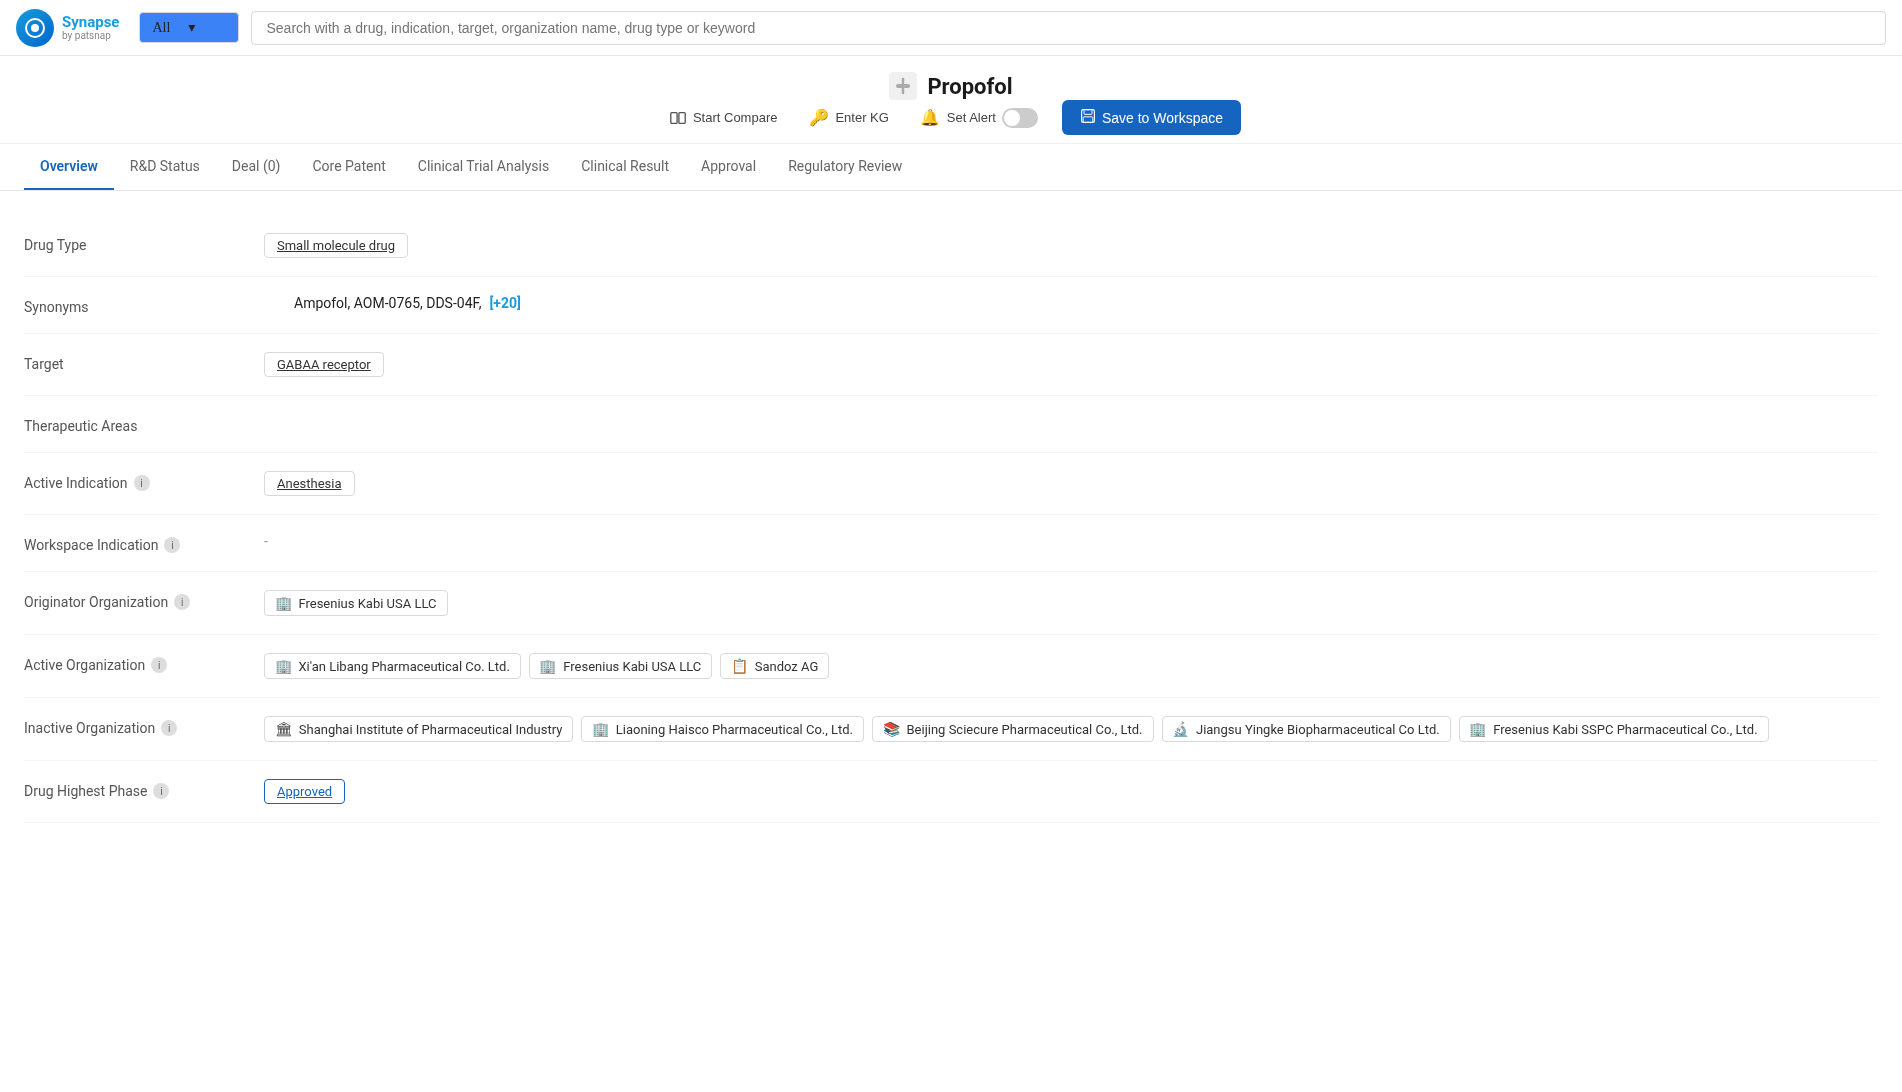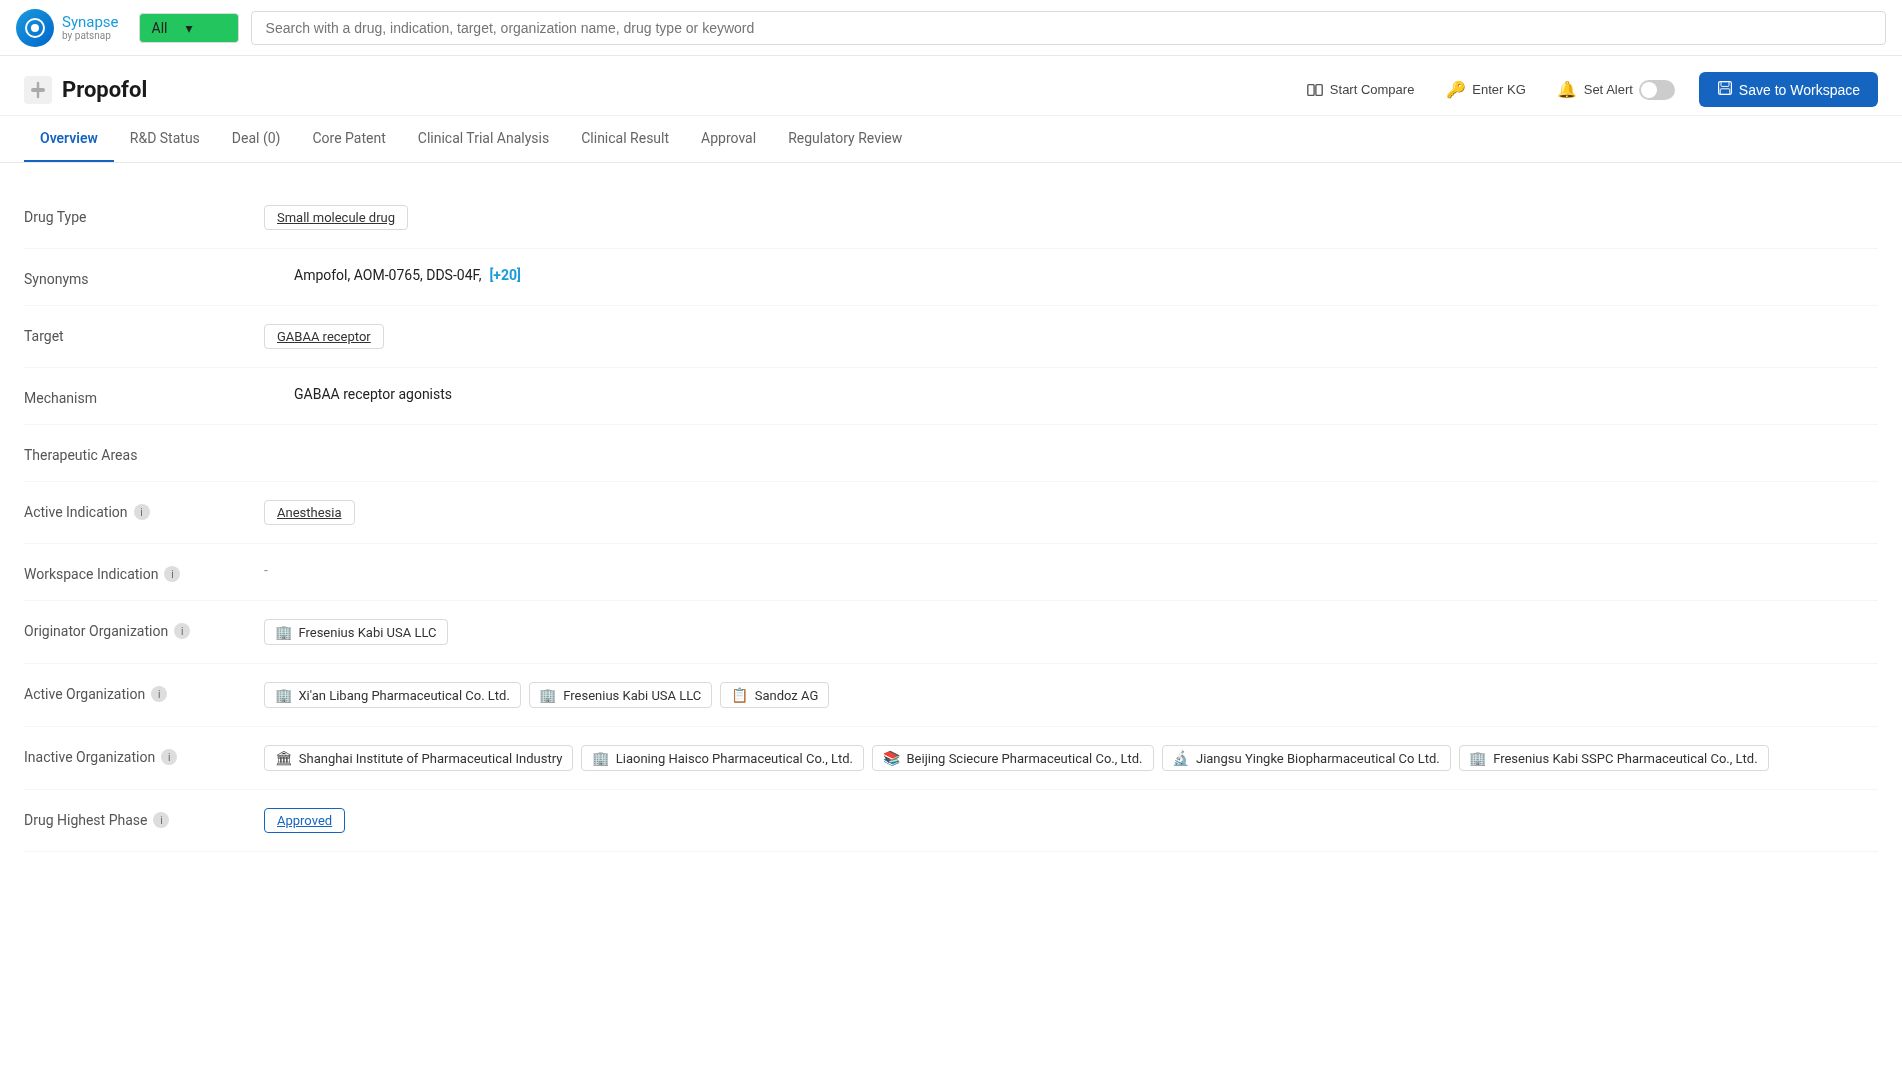--- a/index.html
+++ b/index.html
@@ -12,36 +12,36 @@
       background: #fff;
     }
     .logo-area { display: flex; align-items: center; gap: 8px; margin-right: 8px; }
     .logo-circle {
       width: 38px; height: 38px; border-radius: 50%;
       background: linear-gradient(135deg, #1a9bdc, #0066cc);
       display: flex; align-items: center; justify-content: center;
       color: #fff; font-size: 18px; font-weight: bold;
     }
     .logo-text { display: flex; flex-direction: column; line-height: 1.1; }
-    .logo-title { font-weight: 400; font-size: 15px; color: #1a9bdc; }
+    .logo-title { font-weight: 700; font-size: 15px; color: #1a9bdc; }
     .logo-sub { font-size: 10px; color: #888; }
     .search-category {
       display: flex; align-items: center; gap: 18px;
       border: 1px solid #d9d9d9; border-radius: 4px; padding: 6px 12px;
-      background: #22c55e; cursor: pointer; min-width: 100px;
+      background: #3b82f6; cursor: pointer; min-width: 100px; font-family: Liberation Serif, serif;
     }
     .search-bar {
       flex: 1; border: 1px solid #d9d9d9; border-radius: 4px;
       padding: 8px 14px; font-size: 14px; color: #aaa; outline: none;
     }
 
     
     .drug-header {
       display: flex; align-items: center; justify-content: space-between;
-      padding: 16px 24px 8px; border-bottom: 1px solid #f0f0f0;
+      padding: 16px 24px 8px; border-bottom: 1px solid #f0f0f0; flex-direction: column;
     }
     .drug-title-area { display: flex; align-items: center; gap: 10px; }
     .drug-icon {
       width: 28px; height: 28px; border-radius: 4px;
       background: #f0f0f0; display: flex; align-items: center; justify-content: center;
       font-size: 16px; color: #666;
     }
     .drug-title { font-size: 22px; font-weight: 700; color: #1a1a1a; }
     .header-actions { display: flex; align-items: center; gap: 16px; }
     .action-btn {
@@ -204,26 +204,20 @@
     </div>
   </div>
 
   <div class="field-row">
     <div class="field-label">Target</div>
     <div class="field-value">
       <span class="tag">GABAA receptor</span>
     </div>
   </div>
 
-  <div class="field-row">
-    <div class="field-label">Mechanism</div>
-    <div class="field-value">
-      <span class="plain-text">GABAA receptor agonists</span>
-    </div>
-  </div>
 
   <div class="field-row">
     <div class="field-label">Therapeutic Areas</div>
   </div>
 
   <div class="field-row">
     <div class="field-label">
       <span>Active Indication</span>
       <span class="info-icon">i</span>
     </div>

